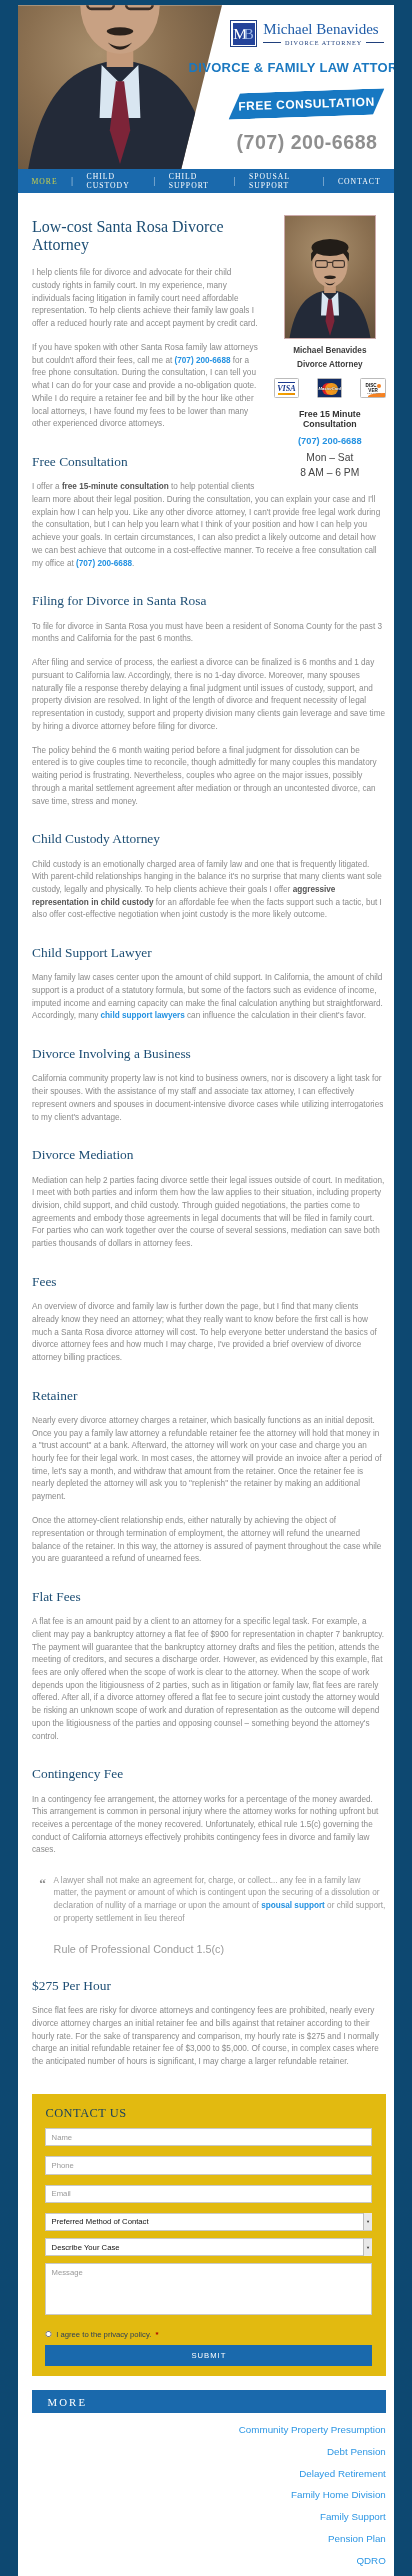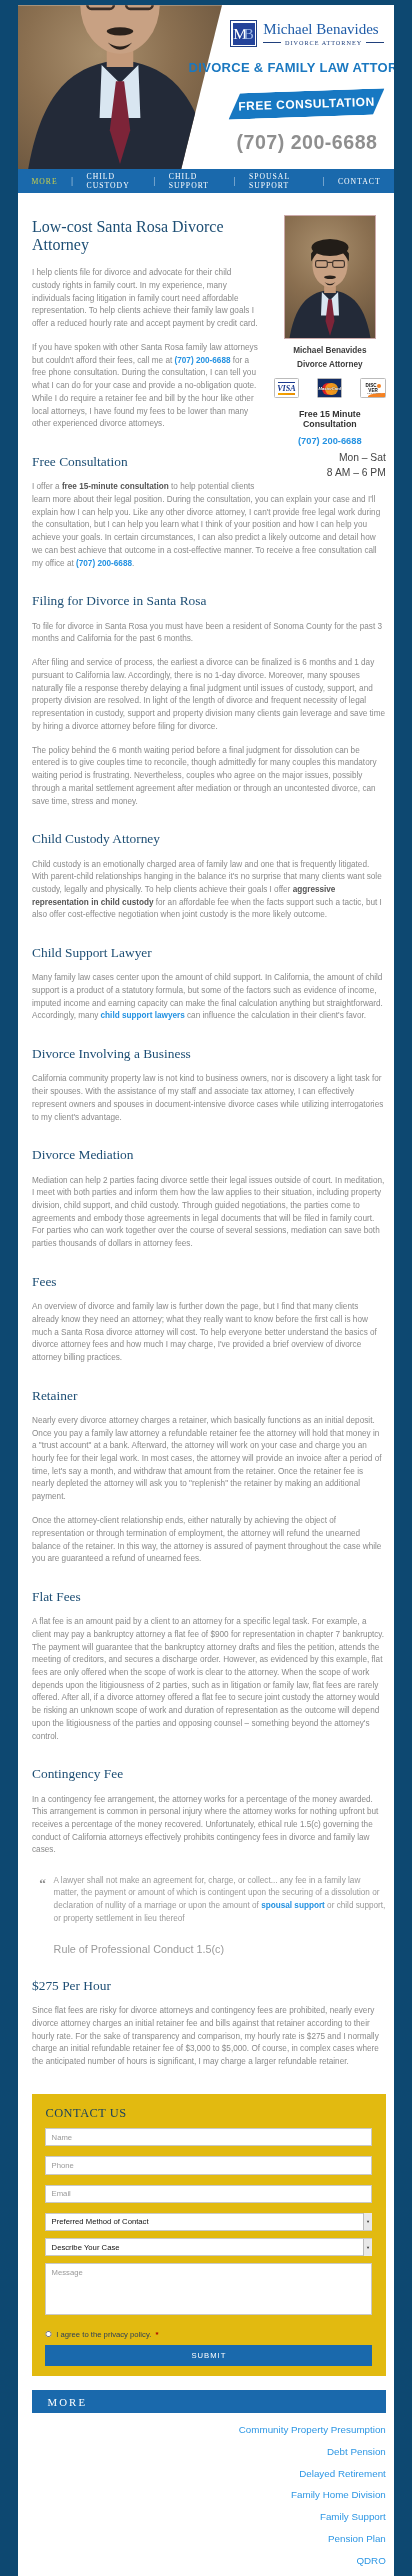--- a/index.html
+++ b/index.html
@@ -68,21 +68,21 @@
   .card.mc .c1,.card.mc .c2{position:absolute;width:12.4px;height:12.4px;border-radius:50%;top:3.6px;}
   .card.mc .c1{left:3.6px;background:#d9222a;}
   .card.mc .c2{right:3.6px;background:#f79f1a;opacity:.92;}
   .card.mc .mtxt{position:relative;color:#fff;font-style:italic;font-size:4.1px;font-weight:bold;text-shadow:0 0 1px #000;}
   .card.disc .dtxt{color:#111;font-weight:bold;font-size:4.6px;letter-spacing:0.1px;}
   .card.disc .do{display:inline-block;width:4.1px;height:4.1px;border-radius:50%;background:#f68121;vertical-align:middle;}
   .card.disc .dnet{position:absolute;bottom:3.1px;right:3.6px;font-size:2.1px;color:#555;letter-spacing:0.5px;}
   .card.disc .dswoosh{position:absolute;bottom:0;left:30%;right:0;height:3.6px;background:#f68121;border-radius:100% 0 0 0;}
   .consult-title{color:#333;font-weight:bold;font-size:8.8px;margin:3.1px 0 6.2px;}
   .consult-phone{color:var(--link);font-weight:bold;font-size:9.3px;margin:3.1px 0 6.2px;}
-  .consult-line{color:#444;font-size:10.3px;margin:4.1px 0;text-align:right;}
+  .consult-line{color:#444;font-size:10.3px;margin:4.1px 0;}
 
   
   blockquote{margin:17.5px 0 5.2px 7.2px;padding-left:14.4px;position:relative;color:#9a9a9a;
     font-size:8.2px;line-height:1.55;}
   blockquote .qmark{position:absolute;left:0;top:-1px;color:#8a8a8a;font-size:13.4px;font-weight:bold;font-family:"Liberation Serif",serif;}
   blockquote a.inline{color:var(--link);font-weight:bold;text-decoration:none;}
   .quote-cite{margin:17.5px 0 5.2px 21.6px;color:#9b9b9b;font-size:10.8px;}
 
   
   .contact-box{background:var(--gold);margin:25px 0 0 0;padding:8.2px 13.4px 10.3px;}

